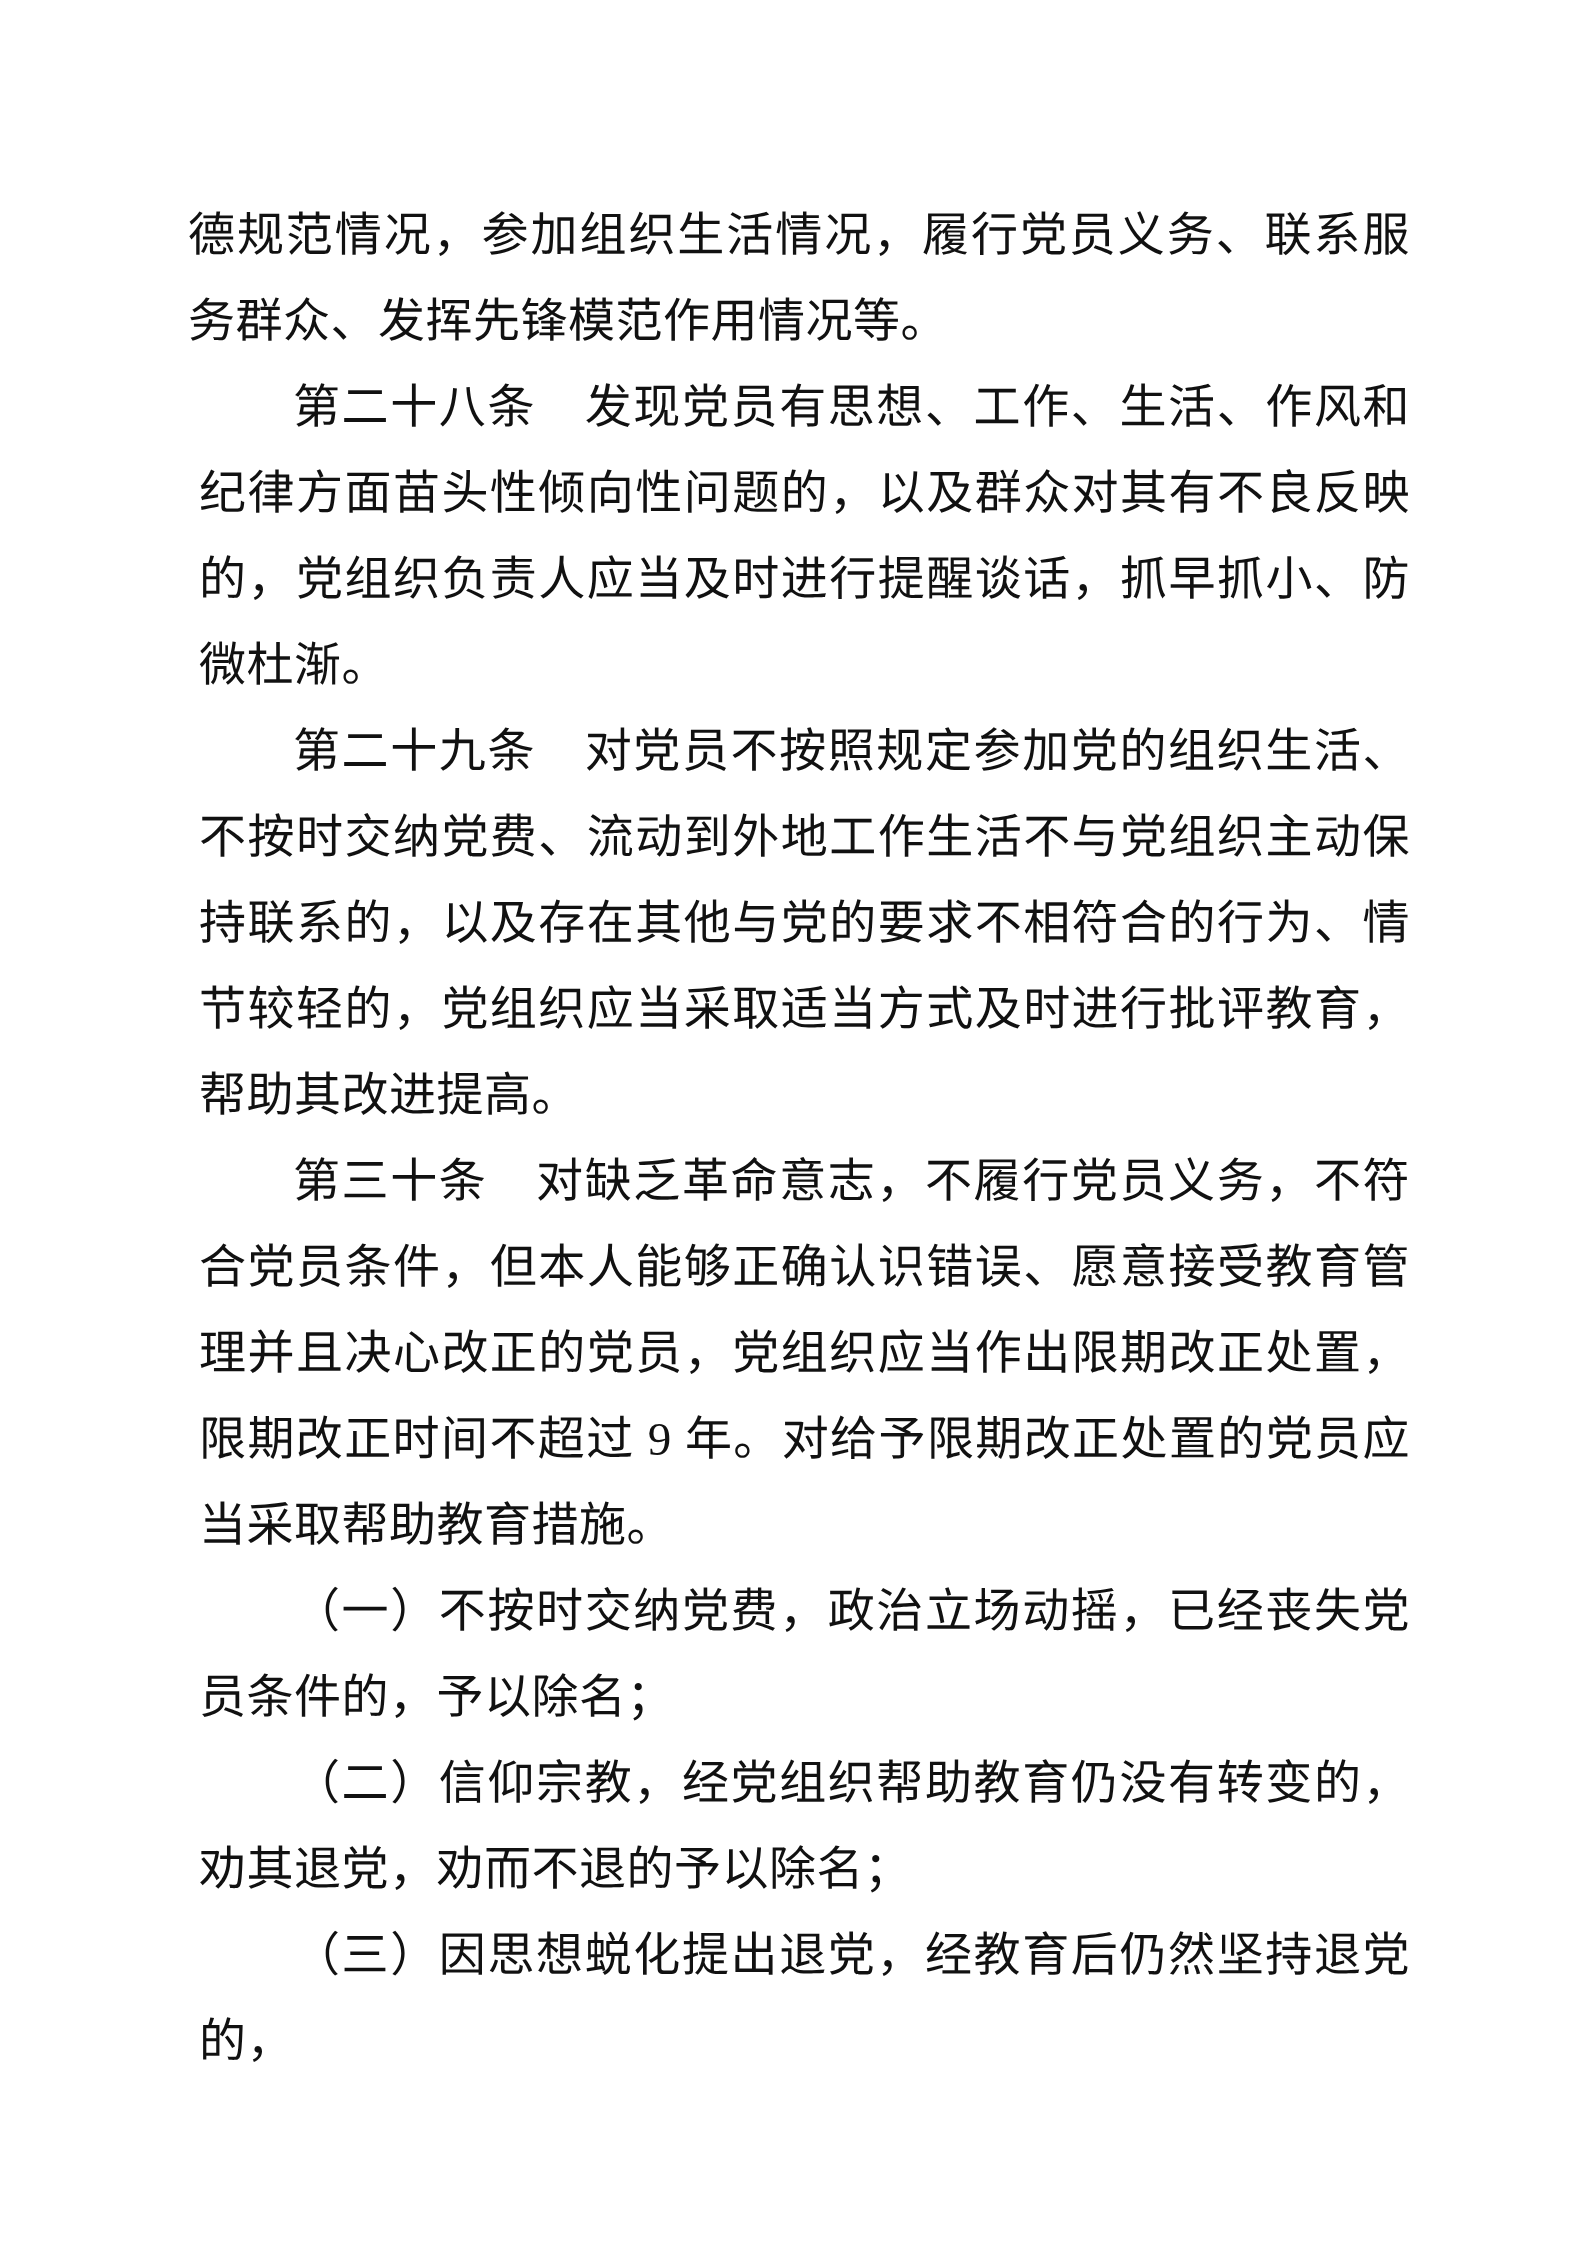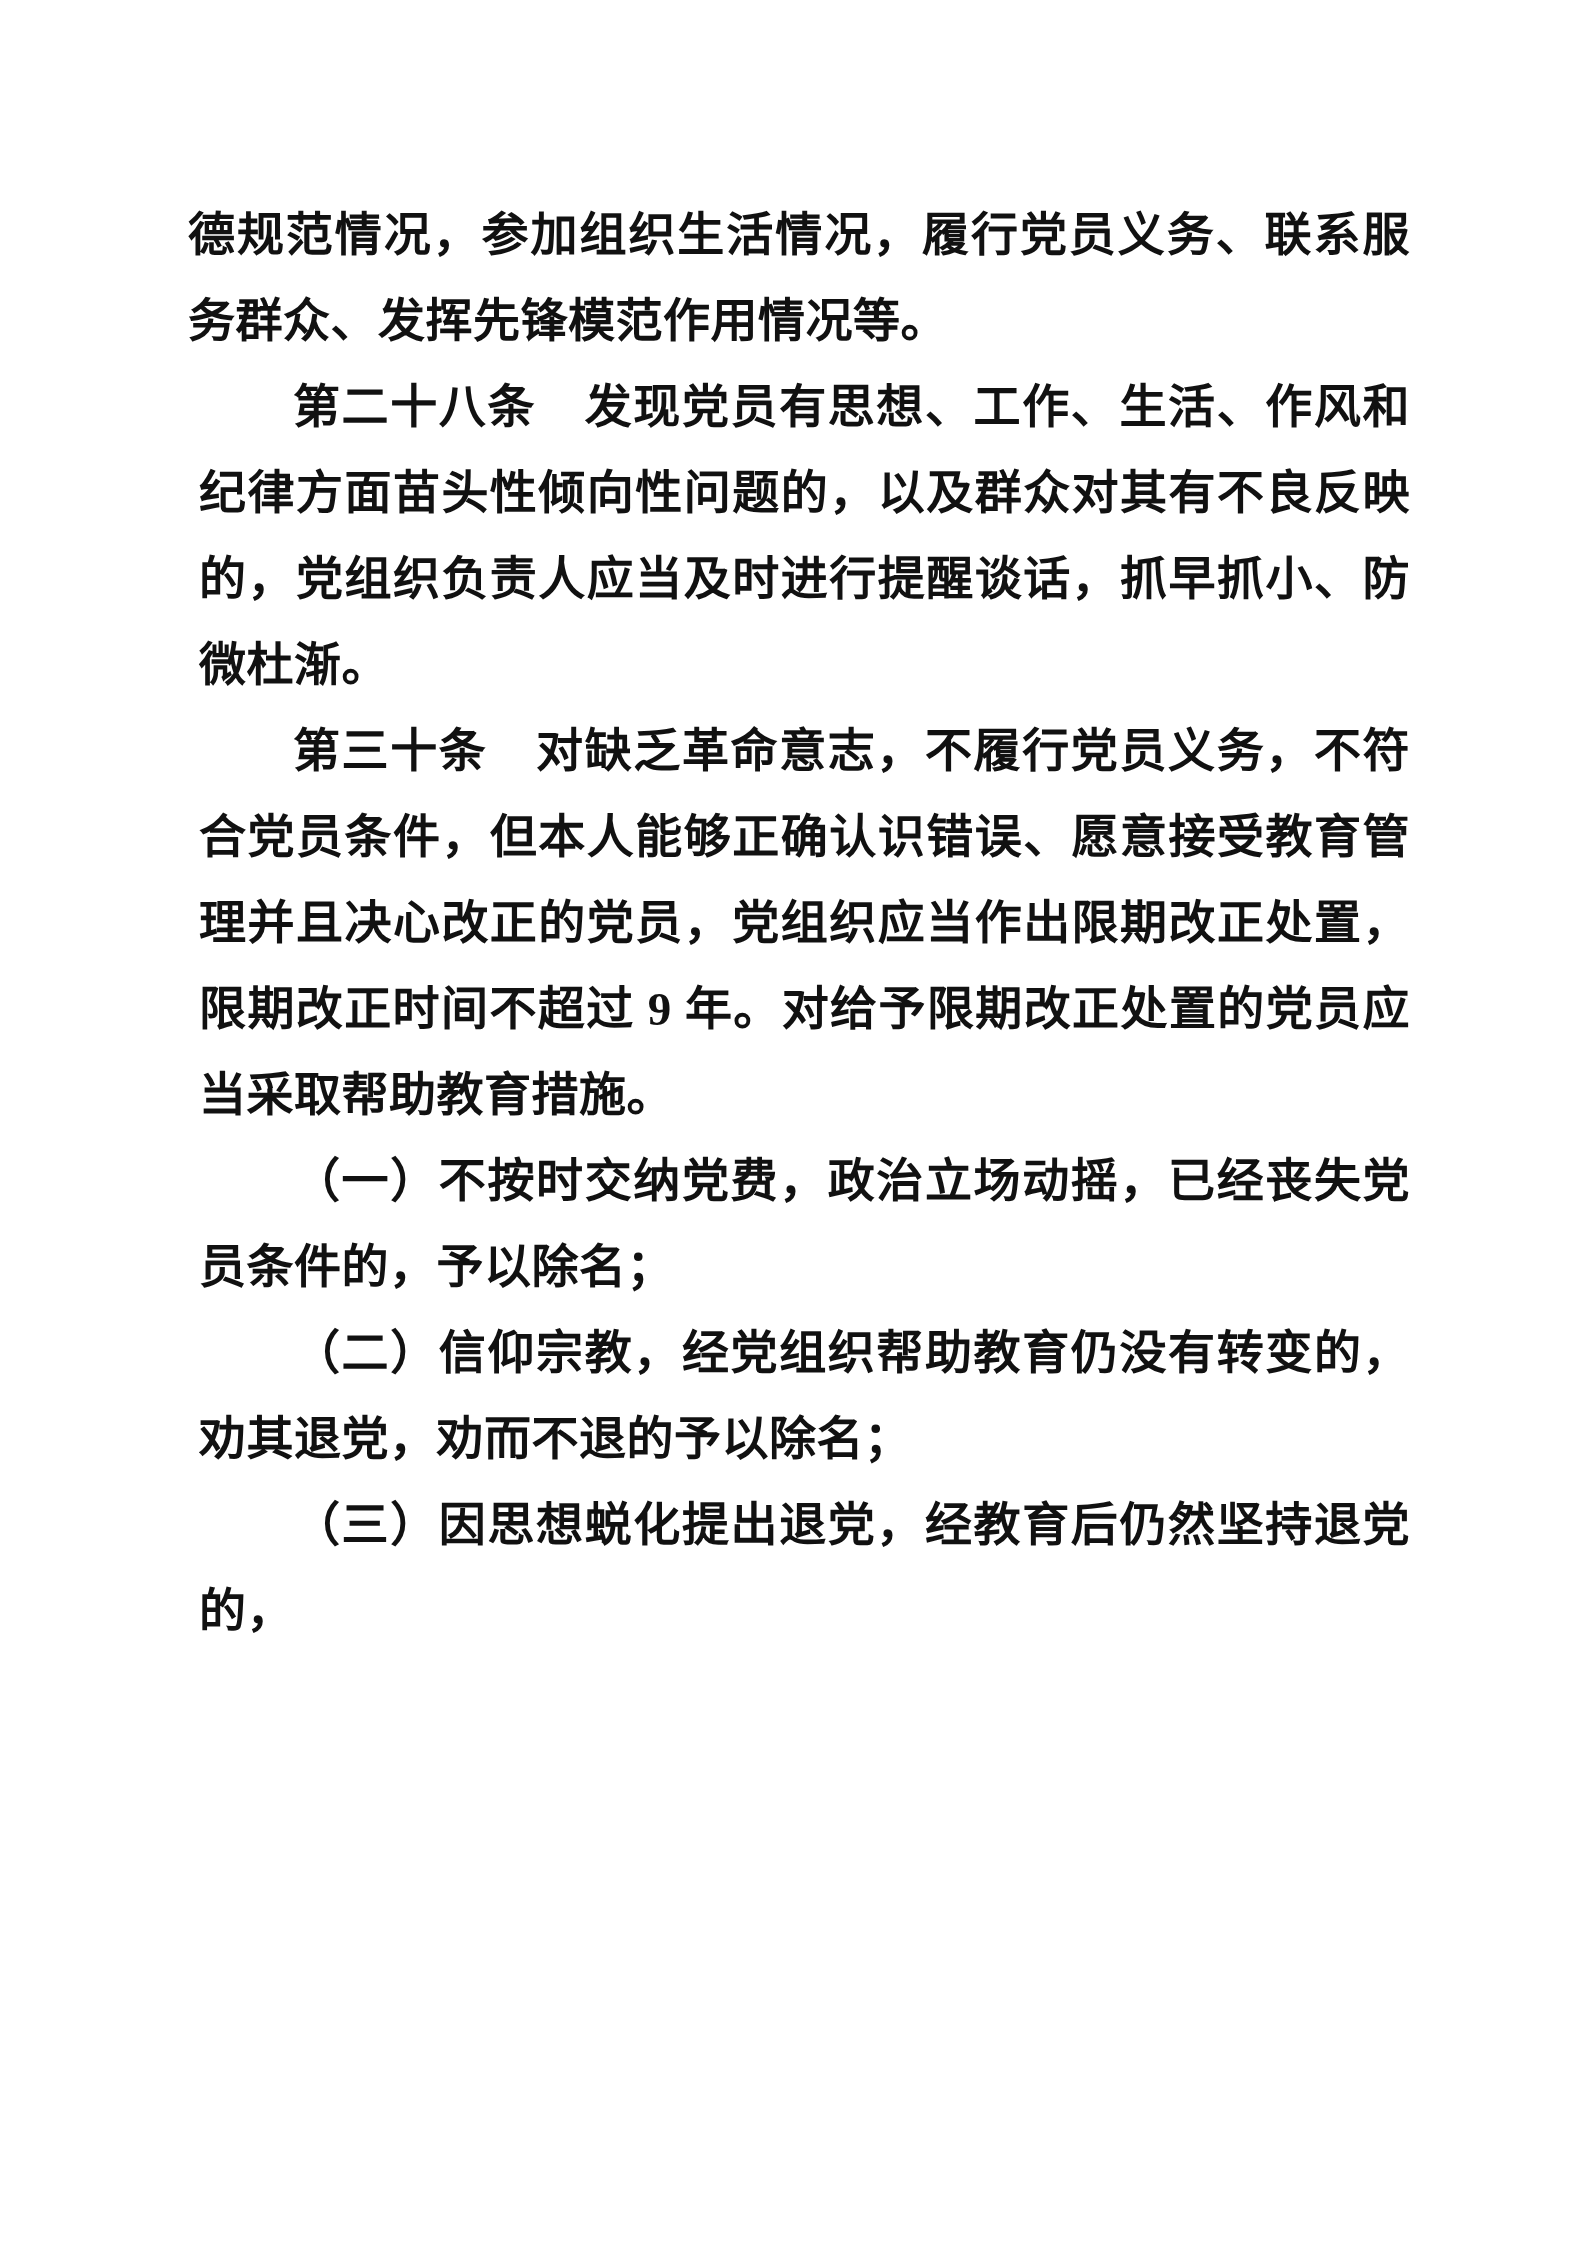--- a/index.html
+++ b/index.html
@@ -24,32 +24,32 @@
     line-height: 86px;
     color: #111111;
     text-align: justify;
     text-justify: inter-ideograph;
     letter-spacing: 0.5px;
   }
   .para {
     margin: 0;
     padding: 0;
     word-break: break-all;
-    font-weight: bold;
   }
   .para.indent {
     text-indent: 2em;
     margin-left: 11px;
   }
 </style>
 </head>
 <body>
 
 <div class="page">
   <div class="text-block">
     <p class="para">德规范情况，参加组织生活情况，履行党员义务、联系服务群众、发挥先锋模范作用情况等。</p>
     <p class="para indent">第二十八条　发现党员有思想、工作、生活、作风和纪律方面苗头性倾向性问题的，以及群众对其有不良反映的，党组织负责人应当及时进行提醒谈话，抓早抓小、防微杜渐。</p>
+    <p class="para indent">第二十九条　对党员不按照规定参加党的组织生活、不按时交纳党费、流动到外地工作生活不与党组织主动保持联系的，以及存在其他与党的要求不相符合的行为、情节较轻的，党组织应当采取适当方式及时进行批评教育，帮助其改进提高。</p>
     <p class="para indent">第三十条　对缺乏革命意志，不履行党员义务，不符合党员条件，但本人能够正确认识错误、愿意接受教育管理并且决心改正的党员，党组织应当作出限期改正处置，限期改正时间不超过 9 年。对给予限期改正处置的党员应当采取帮助教育措施。</p>
     <p class="para indent">（一）不按时交纳党费，政治立场动摇，已经丧失党员条件的，予以除名；</p>
     <p class="para indent">（二）信仰宗教，经党组织帮助教育仍没有转变的，劝其退党，劝而不退的予以除名；</p>
     <p class="para indent">（三）因思想蜕化提出退党，经教育后仍然坚持退党的，</p>
   </div>
 </div>
 
 </body></html>

